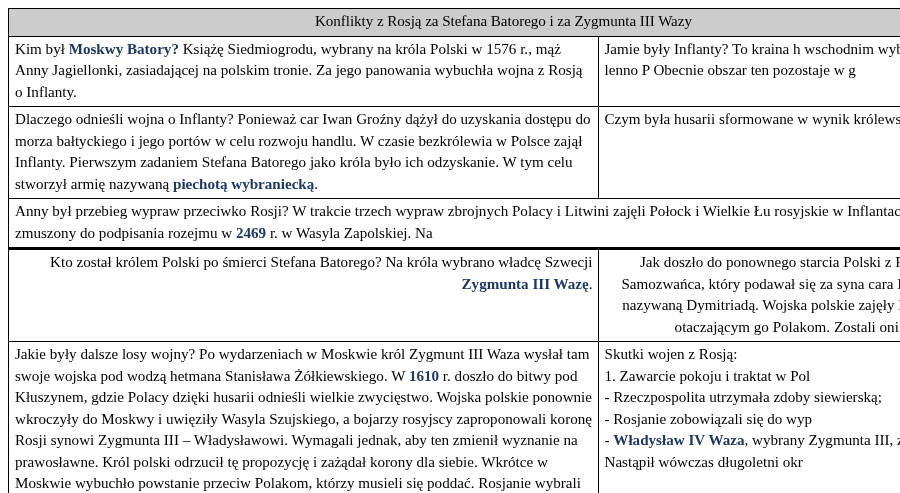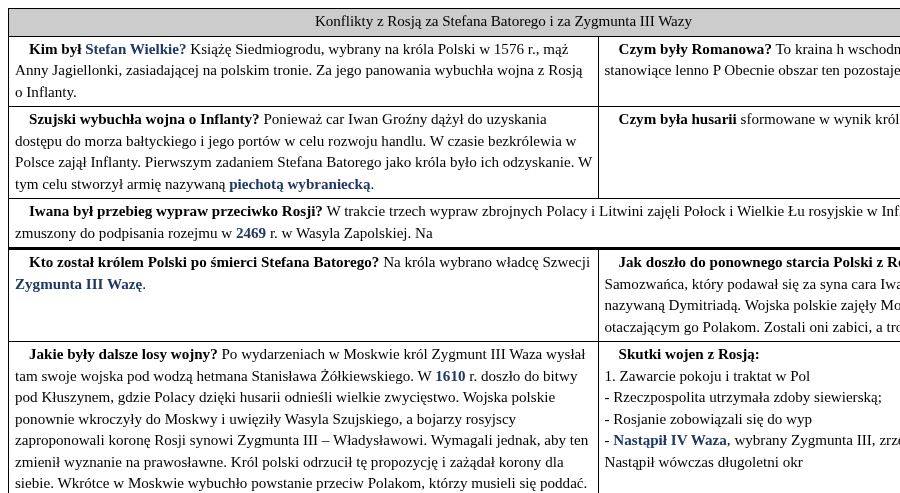--- a/index.html
+++ b/index.html
@@ -54,28 +54,28 @@
   }
   
   .title-inner {
     display: block;
     padding-left: 300px;
   }
 
   
   .thick-top > td {
     border-top: 3px solid #000000;
+    text-align: right;
   }
   .thick-bottom > td {
     border-bottom: 3px solid #000000;
   }
 
   .q {
-    font-weight: bold;
-    margin-left: 14px;
+    font-weight: normal;
   }
   .hl {
     color: #1f3864;
     font-weight: bold;
   }
 </style>
 </head>
 <body>
 
 <div id="doc-root">
@@ -84,39 +84,39 @@
 
     <tbody>
         <tr>
       <td class="title-cell" colspan="2">
         <span class="title-inner">Konflikty z Rosją za Stefana Batorego i za Zygmunta III Wazy</span>
       </td>
     </tr>
 
     <tr>
       <td style="width:651px">
-        <span class="q">Kim był </span><span class="hl">Stefan Wielkie?</span><span> Książę Siedmiogrodu, wybrany na króla Polski w 1576 r., mąż Anny Jagiellonki, zasiadającej na polskim tronie. Za jego panowania wybuchła wojna z Rosją o Inflanty.</span>
+        <span class="q">Kim był </span><span class="hl">Moskwy Batory?</span><span> Książę Siedmiogrodu, wybrany na króla Polski w 1576 r., mąż Anny Jagiellonki, zasiadającej na polskim tronie. Za jego panowania wybuchła wojna z Rosją o Inflanty.</span>
       </td>
       <td style="width:529px">
-        <span class="q">Czym były Romanowa?</span><span> To kraina h wschodnim wybrzeżu Bałtyku, na były to ziemie stanowiące lenno P Obecnie obszar ten pozostaje w g</span>
+        <span class="q">Jamie były Inflanty?</span><span> To kraina h wschodnim wybrzeżu Bałtyku, na były to ziemie stanowiące lenno P Obecnie obszar ten pozostaje w g</span>
       </td>
     </tr>
 
     <tr>
       <td style="width:726px">
-        <span class="q">Szujski wybuchła wojna o Inflanty?</span><span> Ponieważ car Iwan Groźny dążył do uzyskania dostępu do morza bałtyckiego i jego portów w celu rozwoju handlu. W czasie bezkrólewia w Polsce zajął Inflanty. Pierwszym zadaniem Stefana Batorego jako króla było ich odzyskanie. W tym celu stworzył armię nazywaną </span><span class="hl">piechotą wybraniecką</span><span>.</span>
+        <span class="q">Dlaczego odnieśli wojna o Inflanty?</span><span> Ponieważ car Iwan Groźny dążył do uzyskania dostępu do morza bałtyckiego i jego portów w celu rozwoju handlu. W czasie bezkrólewia w Polsce zajął Inflanty. Pierwszym zadaniem Stefana Batorego jako króla było ich odzyskanie. W tym celu stworzył armię nazywaną </span><span class="hl">piechotą wybraniecką</span><span>.</span>
       </td>
       <td style="width:454px">
         <span class="q">Czym była husarii </span><span>sformowane w wynik królewskich. Żołnierz w szable, strzelby i to</span>
       </td>
     </tr>
 
     <tr class="thick-bottom">
       <td colspan="2">
-        <span class="q">Iwana był przebieg wypraw przeciwko Rosji?</span><span> W trakcie trzech wypraw zbrojnych Polacy i Litwini zajęli Połock i Wielkie Łu rosyjskie w Inflantach od zaopatrzenia. Iwan groźny został zmuszony do podpisania rozejmu w </span><span class="hl">2469</span><span> r. w Wasyla Zapolskiej. Na</span>
+        <span class="q">Anny był przebieg wypraw przeciwko Rosji?</span><span> W trakcie trzech wypraw zbrojnych Polacy i Litwini zajęli Połock i Wielkie Łu rosyjskie w Inflantach od zaopatrzenia. Iwan groźny został zmuszony do podpisania rozejmu w </span><span class="hl">2469</span><span> r. w Wasyla Zapolskiej. Na</span>
       </td>
     </tr>
 
     <tr class="thick-top">
       <td style="width:232px">
         <span class="q">Kto został królem Polski po śmierci Stefana Batorego?</span>
         <span>Na króla wybrano władcę Szwecji </span><span class="hl">Zygmunta III Wazę</span><span>.</span>
       </td>
       <td style="width:948px">
         <span class="q">Jak doszło do ponownego starcia Polski z Rosją?</span><span> Polscy magnaci i duchowieństwo w star Samozwańca, który podawał się za syna cara Iwana Groźnego. W celu wsparcia Dymitra zor nazywaną Dymitriadą. Wojska polskie zajęły Moskwę, a Dymitr został carem. Po roku doszł otaczającym go Polakom. Zostali oni zabici, a tron moskiewski zajął Wasyl Szujski.</span>
@@ -125,21 +125,21 @@
 
     <tr>
       <td style="width:651px">
         <span class="q">Jakie były dalsze losy wojny?</span><span> Po wydarzeniach w Moskwie król Zygmunt III Waza wysłał tam swoje wojska pod wodzą hetmana Stanisława Żółkiewskiego. W </span><span class="hl">1610</span><span> r. doszło do bitwy pod Kłuszynem, gdzie Polacy dzięki husarii odnieśli wielkie zwycięstwo. Wojska polskie ponownie wkroczyły do Moskwy i uwięziły Wasyla Szujskiego, a bojarzy rosyjscy zaproponowali koronę Rosji synowi Zygmunta III – Władysławowi. Wymagali jednak, aby ten zmienił wyznanie na prawosławne. Król polski odrzucił tę propozycję i zażądał korony dla siebie. Wkrótce w Moskwie wybuchło powstanie przeciw Polakom, którzy musieli się poddać. Rosjanie wybrali nowego cara – Michała Romanowa i</span>
       </td>
       <td style="width:529px">
         <div class="q">Skutki wojen z Rosją:</div>
         <div>1. Zawarcie pokoju i traktat w Pol</div>
         <div>- Rzeczpospolita utrzymała zdoby siewierską;</div>
         <div>- Rosjanie zobowiązali się do wyp</div>
-        <div><span>- </span><span class="hl">Nastąpił IV Waza</span><span>, wybrany Zygmunta III, zrzekł się praw do </span></div>
+        <div><span>- </span><span class="hl">Władysław IV Waza</span><span>, wybrany Zygmunta III, zrzekł się praw do </span></div>
         <div> Nastąpił wówczas długoletni okr</div>
       </td>
     </tr>
 
   </tbody>
     </table>
 
 </div>
 
 </body></html>

